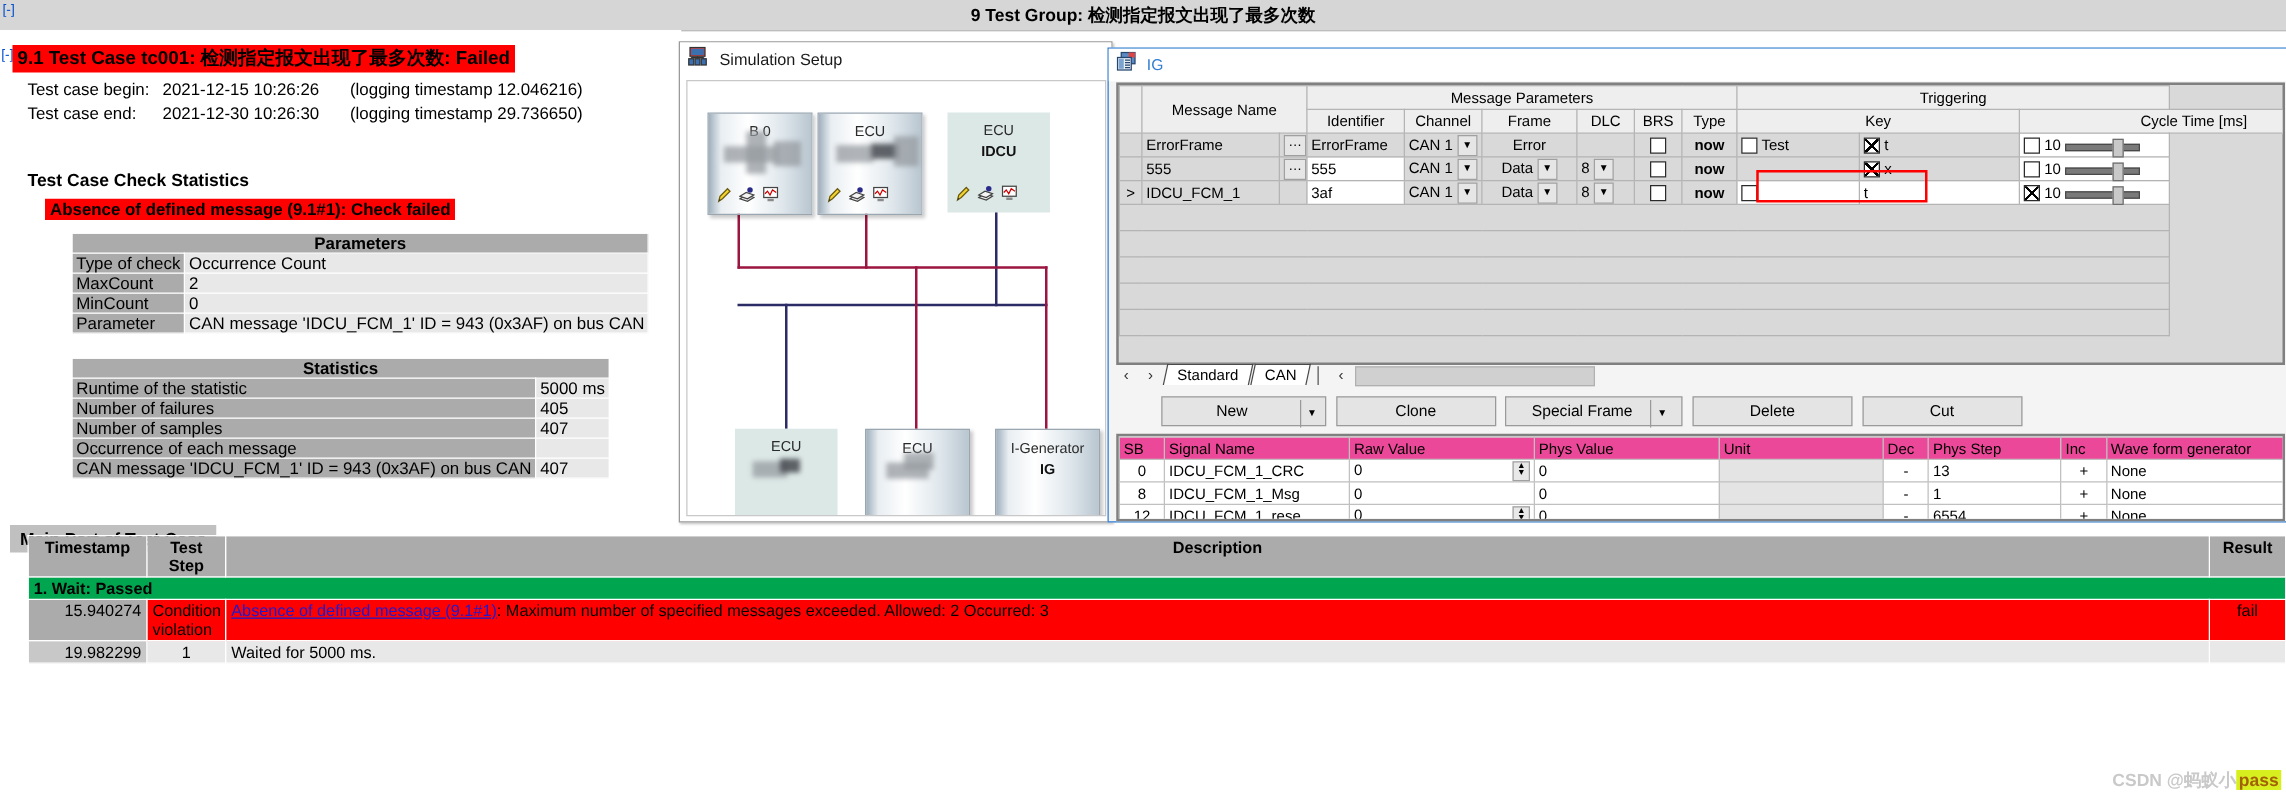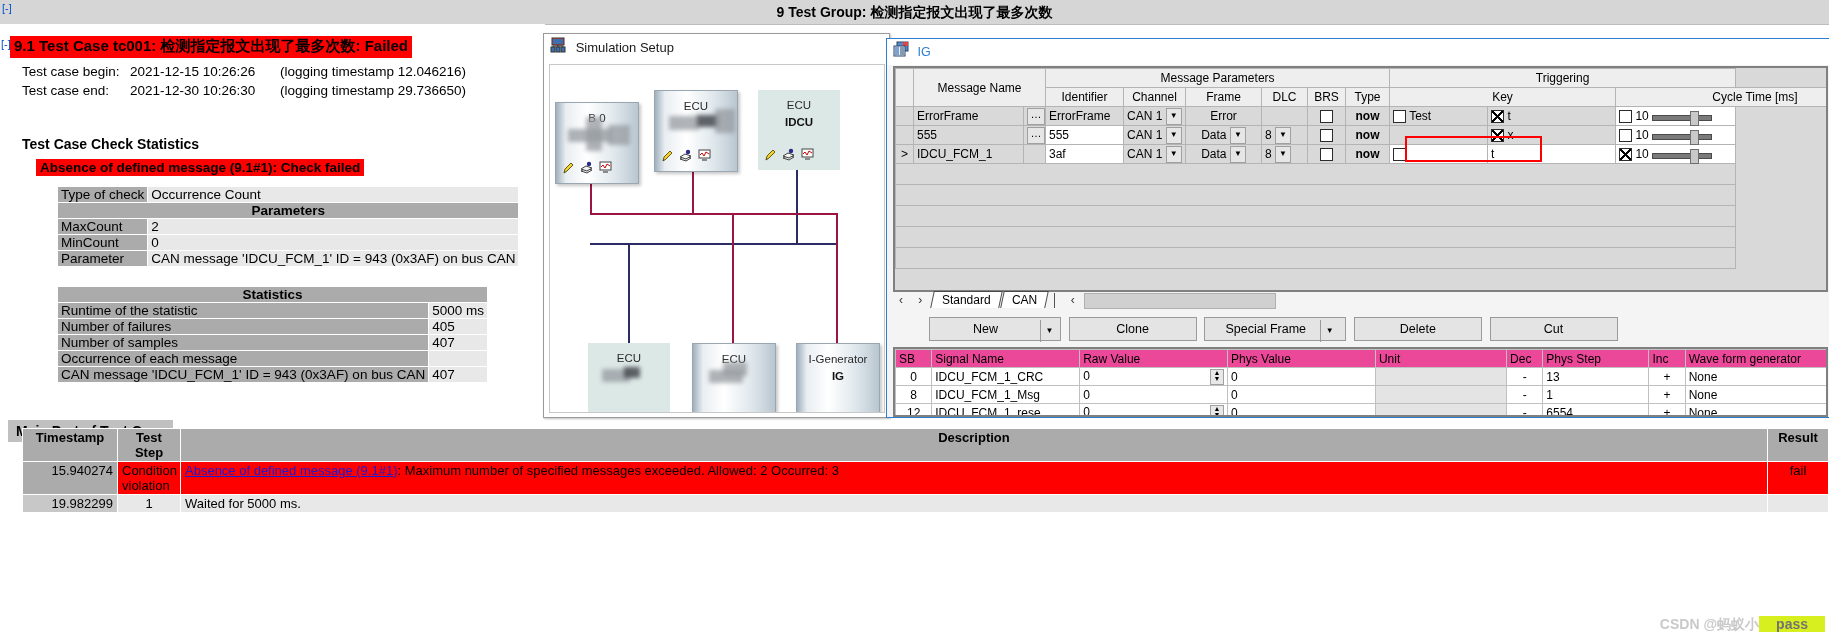--- a/index.html
+++ b/index.html
@@ -128,21 +128,21 @@
   .btn .arr{display:inline-block;border-left:1px solid #9a9a9a;width:18px;font-size:8px;}
   #siggrid{position:absolute;left:6px;top:308px;width:931px;height:66px;background:#f0f0f0;border:2px solid #808080;overflow:hidden;}
   table.sig{border-collapse:collapse;font-size:12px;table-layout:fixed;width:1000px;}
   table.sig th,table.sig td{border:1px solid #c0c0c0;padding:0 3px;height:17px;}
   table.sig th{background:#ec4899;font-weight:normal;text-align:left;}
   table.sig td{background:#ffffff;}
   .spin{display:inline-block;width:12px;height:14px;border:1px solid #a0a0a0;background:#e8e8e8;
     font-size:7px;text-align:center;line-height:6px;vertical-align:middle;}
   
   #wm{position:absolute;right:4px;bottom:4px;font-size:14px;color:#c9c9c9;font-weight:bold;}
-  #wm .tag{background:#d8ef1f;color:#737373;padding:0 17px;}
+  #wm .tag{background:#d8ef1f;color:#a16207;padding:0 2px;}
 </style>
 </head>
 <body>
 
 <div id="topbar">
   <span class="tb-plus">[-]</span>
   <div class="tb-title">9 Test Group: 检测指定报文出现了最多次数</div>
 </div>
 
 <div id="report">
@@ -160,25 +160,25 @@
     </div>
   </div>
 
   <div class="sec-head" style="top:112px">Test Case Check Statistics</div>
 
   <div class="chk-failed">Absence of defined message (9.1#1): Check failed</div>
 
   <table class="rep" id="params-table">
     <tbody>
         <tr>
+          <td class="tbl-title" colspan="2">Parameters</td>
+        </tr>
+    <tr>
           <td class="k-cell" style="width:88px">Type of check</td>
           <td class="v-cell">Occurrence Count</td>
-        </tr>
-    <tr>
-          <td class="tbl-title" colspan="2">Parameters</td>
         </tr>
     <tr>
           <td class="k-cell">MaxCount</td>
           <td class="v-cell">2</td>
         </tr>
     <tr>
           <td class="k-cell">MinCount</td>
           <td class="v-cell">0</td>
         </tr>
     <tr>
@@ -220,20 +220,23 @@
 </div>
 
 <div id="logwrap">
   <table class="log">
     <tbody>
         <tr>
       <th class="col-ts">Timestamp</th>
       <th class="col-step">Test Step</th>
       <th>Description</th>
       <th class="col-res">Result</th>
+    </tr>
+    <tr class="grp-row">
+      <td colspan="4">1. Wait: Passed</td>
     </tr>
     <tr class="fail-row">
       <td class="ts ts-right">15.940274</td>
       <td>Condition violation</td>
       <td><a href="#">Absence of defined message (9.1#1)</a><span>: Maximum number of specified messages exceeded. Allowed: 2 Occurred: 3</span></td>
       <td class="center">fail</td>
     </tr>
     <tr class="norm-row">
       <td class="ts">19.982299</td>
       <td class="step">1</td>
@@ -262,21 +265,21 @@
 
     <div class="lnk red" style="left:40px;top:104px;width:2px;height:46px;"></div>
     <div class="lnk red" style="left:142px;top:104px;width:2px;height:46px;"></div>
     <div class="lnk" style="left:246px;top:104px;width:2px;height:76px;"></div>
     <div class="lnk red" style="left:40px;top:148px;width:248px;height:2px;"></div>
     <div class="lnk" style="left:40px;top:178px;width:248px;height:2px;"></div>
     <div class="lnk" style="left:78px;top:178px;width:2px;height:100px;"></div>
     <div class="lnk red" style="left:182px;top:148px;width:2px;height:130px;"></div>
     <div class="lnk red" style="left:286px;top:148px;width:2px;height:130px;"></div>
 
-    <div class="node" style="left:5px;top:25px;margin-top:12px;">
+    <div class="node" style="left:16px;top:25px;">
       <div class="nlabel">B    0</div>
       <div class="blur" style="left:12px;top:26px;width:44px;height:13px;"></div>
       <div class="blur" style="left:30px;top:14px;width:16px;height:34px;"></div>
       <div class="blur" style="left:52px;top:22px;width:22px;height:20px;"></div>
       <div class="icons">
         <svg width="13" height="14" viewBox="0 0 13 14">
             <path d="M2 12 L3 8 L9 2 L11 4 L5 10 Z" fill="#f2d22e" stroke="#6a5a10"></path>
             <path d="M2 12 L3.5 11 L2.6 10.2 Z" fill="#333"></path>
           </svg>
         <svg width="13" height="14" viewBox="0 0 13 14">

